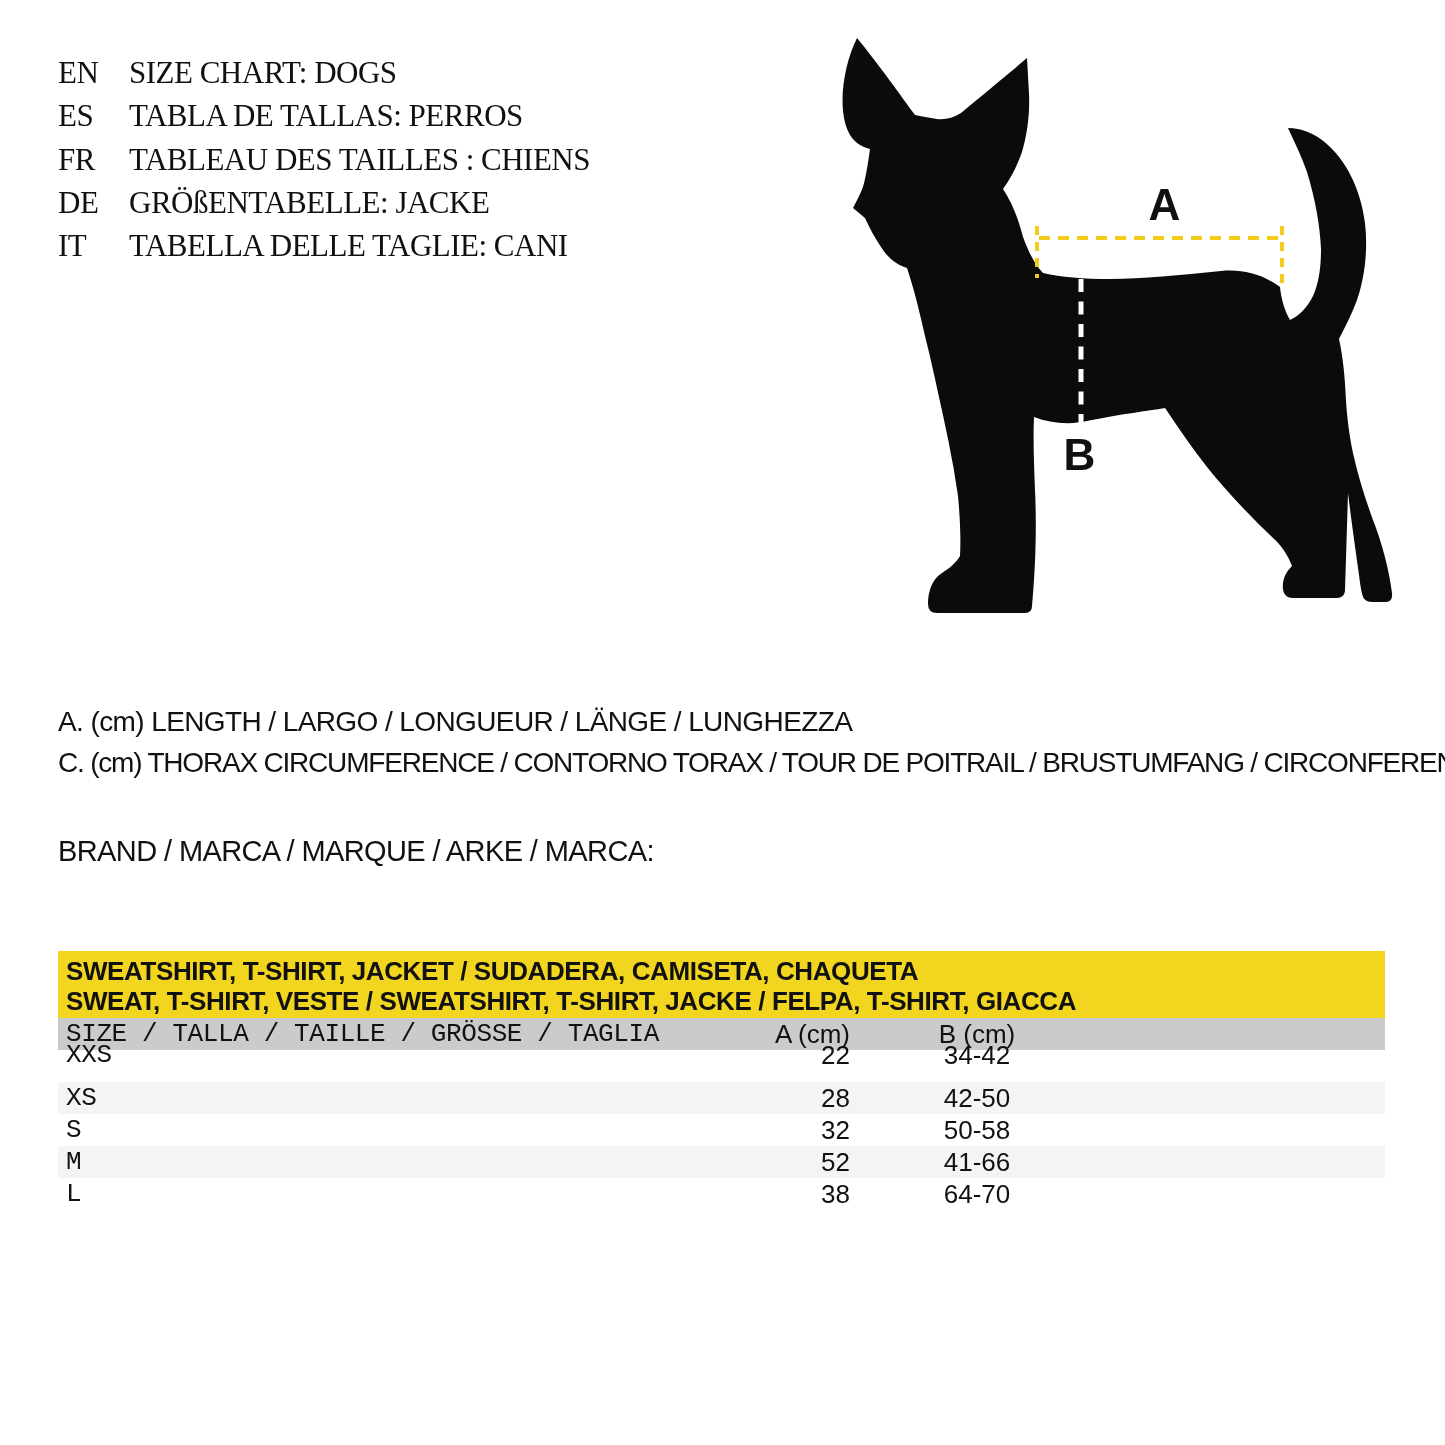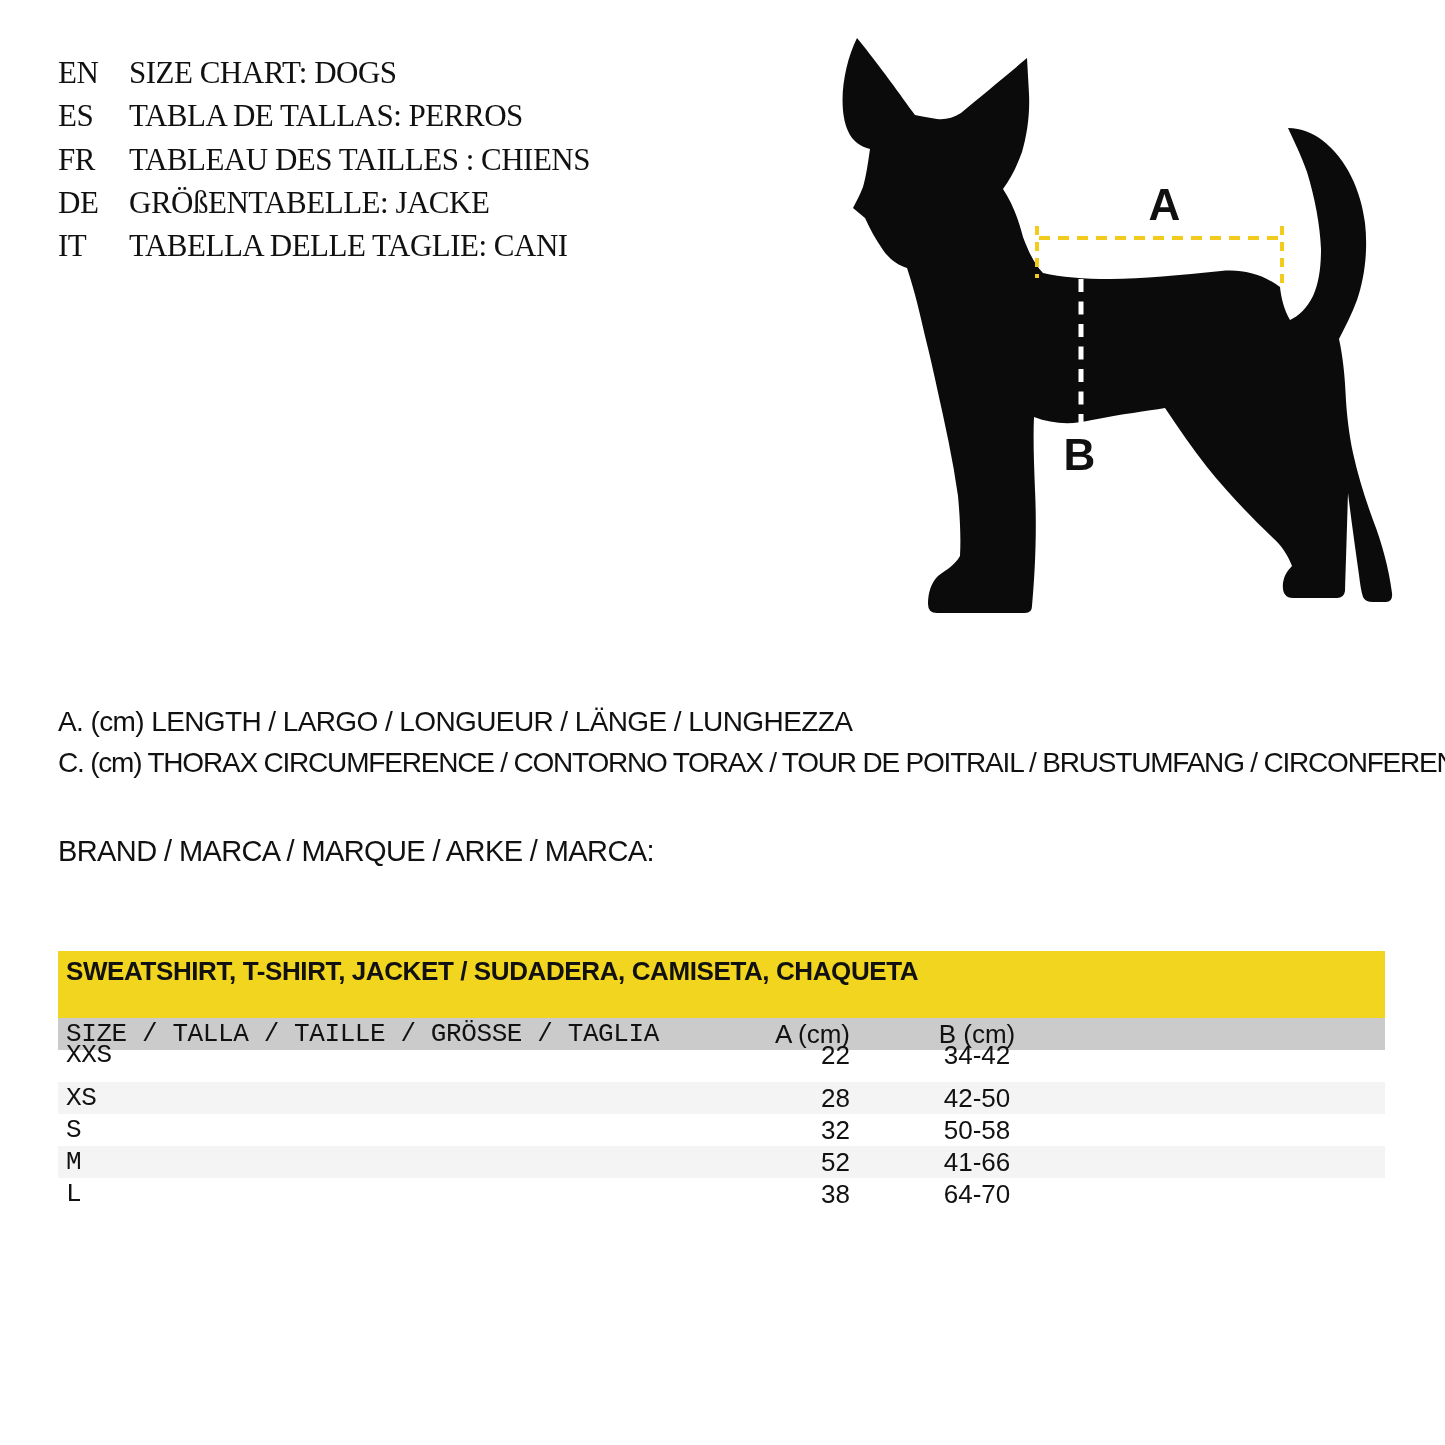--- a/index.html
+++ b/index.html
@@ -136,20 +136,21 @@
     <div class="marker marker-b">B</div>
   </figure>
 
   <div class="note note-a">A. (cm) LENGTH / LARGO / LONGUEUR / LÄNGE / LUNGHEZZA</div>
   <div class="note note-c">C. (cm) THORAX CIRCUMFERENCE / CONTORNO TORAX / TOUR DE POITRAIL / BRUSTUMFANG / CIRCONFERENZA TORACE</div>
   <div class="note note-brand">BRAND / MARCA / MARQUE / ARKE / MARCA:</div>
 
   <div class="size-table">
     <div class="banner">
       <div class="banner-line l1">SWEATSHIRT, T-SHIRT, JACKET / SUDADERA, CAMISETA, CHAQUETA</div>
+      <div class="banner-line l2">SWEAT, T-SHIRT, VESTE / SWEATSHIRT, T-SHIRT, JACKE / FELPA, T-SHIRT, GIACCA</div>
     </div>
     <div class="thead">
       <span class="cell-size">SIZE / TALLA / TAILLE / GRÖSSE / TAGLIA</span>
       <span class="col-a">A (cm)</span>
       <span class="col-b">B (cm)</span>
     </div>
     <div class="trow" style="top:88px">
       <span class="cell-size">XXS</span>
       <span class="col-a">22</span>
       <span class="col-b">34-42</span>

